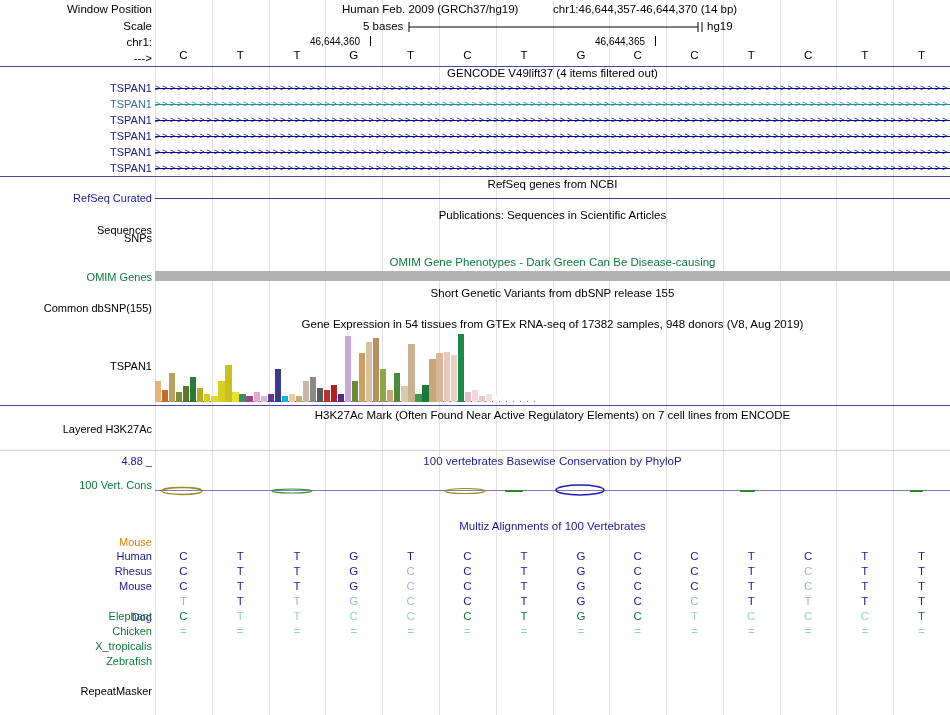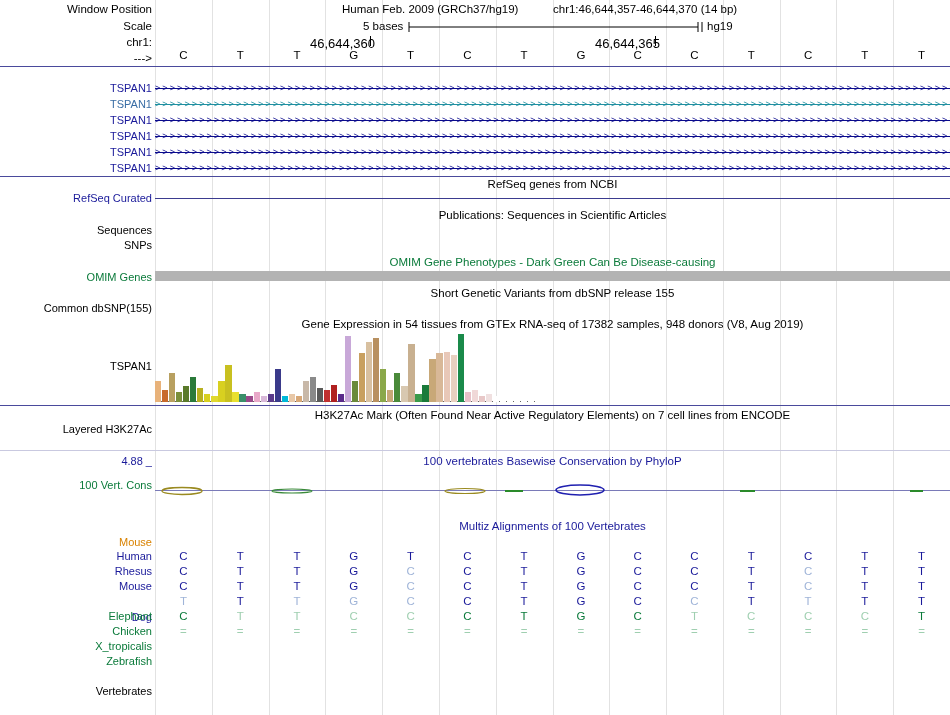--- a/index.html
+++ b/index.html
@@ -22,21 +22,21 @@
   .orange{color:#d98200;}
 
   .centertext{position:absolute;left:155px;width:795px;text-align:center;font-size:11.5px;}
 
   
   .hdr-line{position:absolute;font-size:11.5px;white-space:nowrap;}
 
   
   .ruler{position:absolute;left:155px;width:795px;height:16px;}
   .tick{position:absolute;top:0;width:1px;height:10px;background:#000;}
-  .ticklabel{position:absolute;font-size:13px;}
+  .ticklabel{position:absolute;font-size:10px;}
 
   
   .baserow{position:absolute;left:155px;width:795px;height:14px;}
   .base{position:absolute;font-size:11.5px;text-align:center;width:18px;margin-left:-9px;}
 
   
   .genebar{position:absolute;left:155px;width:795px;height:9px;overflow:hidden;}
   .genebar .line{position:absolute;top:4px;left:0;right:0;height:1px;background:#0a0a8c;}
   .arrows{position:absolute;top:0;left:0;right:0;height:9px;
     font-size:9px;line-height:9px;color:#0a0a8c;letter-spacing:2.1px;white-space:nowrap;overflow:hidden;}
@@ -120,20 +120,21 @@
       <div class="base" style="left: 425.893px;">G</div>
       <div class="base" style="left: 482.679px;">C</div>
       <div class="base" style="left: 539.464px;">C</div>
       <div class="base" style="left: 596.25px;">T</div>
       <div class="base" style="left: 653.036px;">C</div>
       <div class="base" style="left: 709.821px;">T</div>
       <div class="base" style="left: 766.607px;">T</div>
     </div>
 
   <div class="sep" style="top:66px;"></div>
+  <div class="centertext" style="top:67px;">GENCODE V49lift37 (4 items filtered out)</div>
 
   <div id="gencode-rows">
       <div class="labelcol blue" style="top: 82px;">TSPAN1</div>
       <div class="genebar" style="top: 84px;">
         <div class="line"></div>
         <div class="arrows">&gt;&gt;&gt;&gt;&gt;&gt;&gt;&gt;&gt;&gt;&gt;&gt;&gt;&gt;&gt;&gt;&gt;&gt;&gt;&gt;&gt;&gt;&gt;&gt;&gt;&gt;&gt;&gt;&gt;&gt;&gt;&gt;&gt;&gt;&gt;&gt;&gt;&gt;&gt;&gt;&gt;&gt;&gt;&gt;&gt;&gt;&gt;&gt;&gt;&gt;&gt;&gt;&gt;&gt;&gt;&gt;&gt;&gt;&gt;&gt;&gt;&gt;&gt;&gt;&gt;&gt;&gt;&gt;&gt;&gt;&gt;&gt;&gt;&gt;&gt;&gt;&gt;&gt;&gt;&gt;&gt;&gt;&gt;&gt;&gt;&gt;&gt;&gt;&gt;&gt;&gt;&gt;&gt;&gt;&gt;&gt;&gt;&gt;&gt;&gt;&gt;&gt;&gt;&gt;&gt;&gt;&gt;&gt;&gt;&gt;&gt;&gt;&gt;&gt;&gt;&gt;&gt;&gt;&gt;&gt;&gt;&gt;&gt;&gt;&gt;&gt;&gt;&gt;&gt;&gt;&gt;&gt;&gt;&gt;&gt;&gt;&gt;&gt;&gt;&gt;&gt;&gt;&gt;&gt;&gt;&gt;&gt;&gt;&gt;&gt;&gt;&gt;&gt;&gt;&gt;&gt;&gt;&gt;&gt;&gt;&gt;&gt;&gt;&gt;&gt;&gt;&gt;&gt;&gt;&gt;&gt;&gt;&gt;&gt;&gt;&gt;&gt;&gt;&gt;&gt;&gt;&gt;&gt;&gt;&gt;&gt;&gt;&gt;&gt;&gt;&gt;&gt;&gt;&gt;&gt;&gt;&gt;&gt;&gt;&gt;&gt;&gt;&gt;&gt;&gt;&gt;&gt;&gt;&gt;&gt;&gt;&gt;&gt;&gt;&gt;&gt;&gt;&gt;&gt;&gt;&gt;&gt;&gt;&gt;&gt;&gt;&gt;&gt;&gt;&gt;&gt;&gt;&gt;&gt;&gt;&gt;&gt;&gt;&gt;&gt;&gt;&gt;&gt;&gt;&gt;&gt;&gt;&gt;&gt;&gt;&gt;&gt;&gt;&gt;&gt;&gt;&gt;&gt;&gt;&gt;&gt;&gt;&gt;&gt;&gt;&gt;&gt;&gt;&gt;&gt;&gt;&gt;&gt;&gt;&gt;&gt;&gt;&gt;&gt;&gt;&gt;&gt;&gt;&gt;&gt;&gt;&gt;&gt;&gt;&gt;&gt;&gt;&gt;&gt;&gt;&gt;&gt;&gt;&gt;&gt;</div>
       </div>
       <div class="labelcol lblue" style="top: 98px;">TSPAN1</div>
       <div class="genebar" style="top: 100px;">
         <div class="line" style="background: rgb(31, 143, 160);"></div>
@@ -161,21 +162,21 @@
       </div>
     </div>
 
   <div class="sep" style="top:176px;"></div>
   <div class="labelcol blue" style="top:192px;">RefSeq Curated</div>
   <div class="centertext" style="top:178px;">RefSeq genes from NCBI</div>
   <div class="hrule" style="top:198px;"></div>
 
   <div class="centertext" style="top:209px;">Publications: Sequences in Scientific Articles</div>
   <div class="labelcol" style="top:224px;">Sequences</div>
-  <div class="labelcol" style="top:239px;">SNPs</div>
+  <div class="labelcol" style="top:232px;">SNPs</div>
 
   <div class="centertext green" style="top:256px;">OMIM Gene Phenotypes - Dark Green Can Be Disease-causing</div>
   <div class="labelcol green" style="top:271px;">OMIM Genes</div>
   <div class="omimbar" style="top:271px;"></div>
 
   <div class="centertext" style="top:287px;">Short Genetic Variants from dbSNP release 155</div>
   <div class="labelcol" style="top:302px;">Common dbSNP(155)</div>
 
   <div class="centertext" style="top:318px;">Gene Expression in 54 tissues from GTEx RNA-seq of 17382 samples, 948 donors (V8, Aug 2019)</div>
   <div class="labelcol" style="top:360px;">TSPAN1</div>
@@ -360,14 +361,14 @@
         <div class="alnbase" style="left: 653.036px; color: rgb(159, 207, 176);">=</div>
         <div class="alnbase" style="left: 709.821px; color: rgb(159, 207, 176);">=</div>
         <div class="alnbase" style="left: 766.607px; color: rgb(159, 207, 176);">=</div>
       </div>
       <div class="labelcol" style="top: 640px; color: rgb(10, 122, 58);">X_tropicalis</div>
       <div class="alnrow" style="top: 640px;"></div>
       <div class="labelcol" style="top: 655px; color: rgb(10, 122, 58);">Zebrafish</div>
       <div class="alnrow" style="top: 655px;"></div>
     </div>
 
-  <div class="labelcol" style="top:685px;">Vertebrates</div>
+  <div class="labelcol" style="top:685px;">RepeatMasker</div>
 </div>
 
 </body></html>

